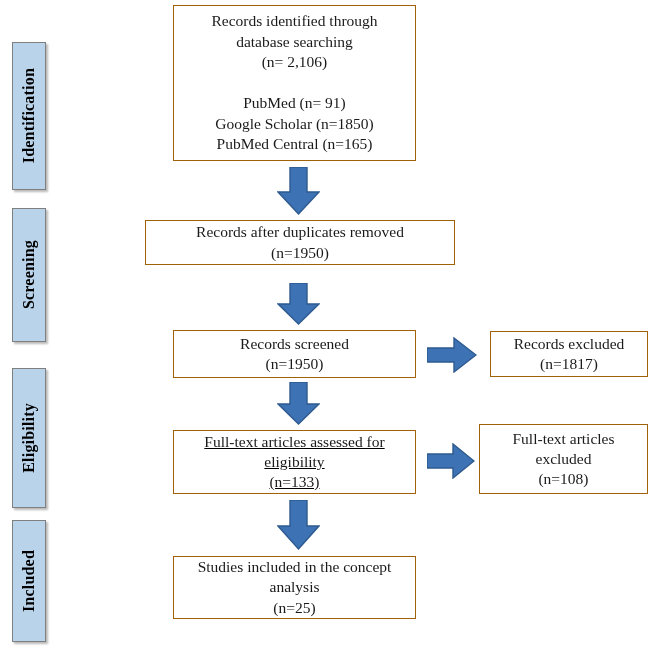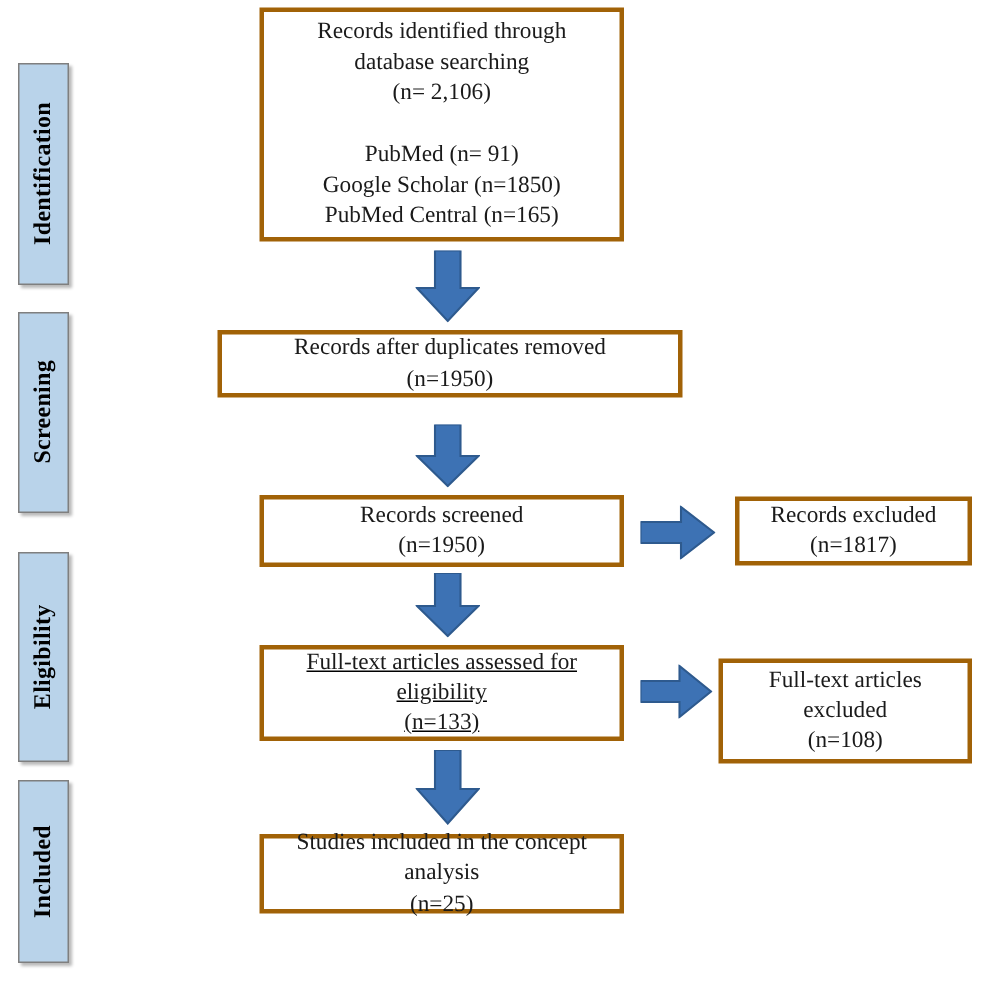--- a/index.html
+++ b/index.html
@@ -37,21 +37,21 @@
     font-size: 16px;
     color: #000000;
     letter-spacing: 0.2px;
     white-space: nowrap;
   }
 
   
   .flow-box {
     position: absolute;
     background: #ffffff;
-    border: 3px solid #a16207;
+    border: 1px solid #a16207;
     box-sizing: border-box;
     display: flex;
     align-items: center;
     justify-content: center;
     text-align: center;
   }
   .flow-text {
     font-family: "Liberation Serif", "DejaVu Serif", serif;
     font-size: 15.5px;
     line-height: 1.30;
@@ -118,27 +118,27 @@
     <span class="flow-text">Records excluded
 (n=1817)</span>
   </div>
 
   <div class="flow-box" style="left:173px; top:430px; width:243px; height:64px;text-decoration:underline;">
     <span class="flow-text">Full-text articles assessed for
 eligibility
 (n=133)</span>
   </div>
 
-  <div class="flow-box" style="left:479px; top:424px; width:169px; height:70px;margin-top:15px;">
+  <div class="flow-box" style="left:479px; top:424px; width:169px; height:70px;">
     <span class="flow-text">Full-text articles
 excluded
 (n=108)</span>
   </div>
 
-  <div class="flow-box" style="left:173px; top:556px; width:243px; height:53px;">
+  <div class="flow-box" style="left:173px; top:556px; width:243px; height:63px;">
     <span class="flow-text">Studies included in the concept
 analysis
 (n=25)</span>
   </div>
 
   <div class="arrow" style="left:277px; top:167px; width:43px; height:48px;">
     <svg viewBox="0 0 43 48" preserveAspectRatio="none">
       <polygon points="13,0 30,0 30,25 42,25 21.5,47 1,25 13,25" fill="#3d72b4" stroke="#2e5a8e" stroke-width="1.4"></polygon>
     </svg>
   </div>

